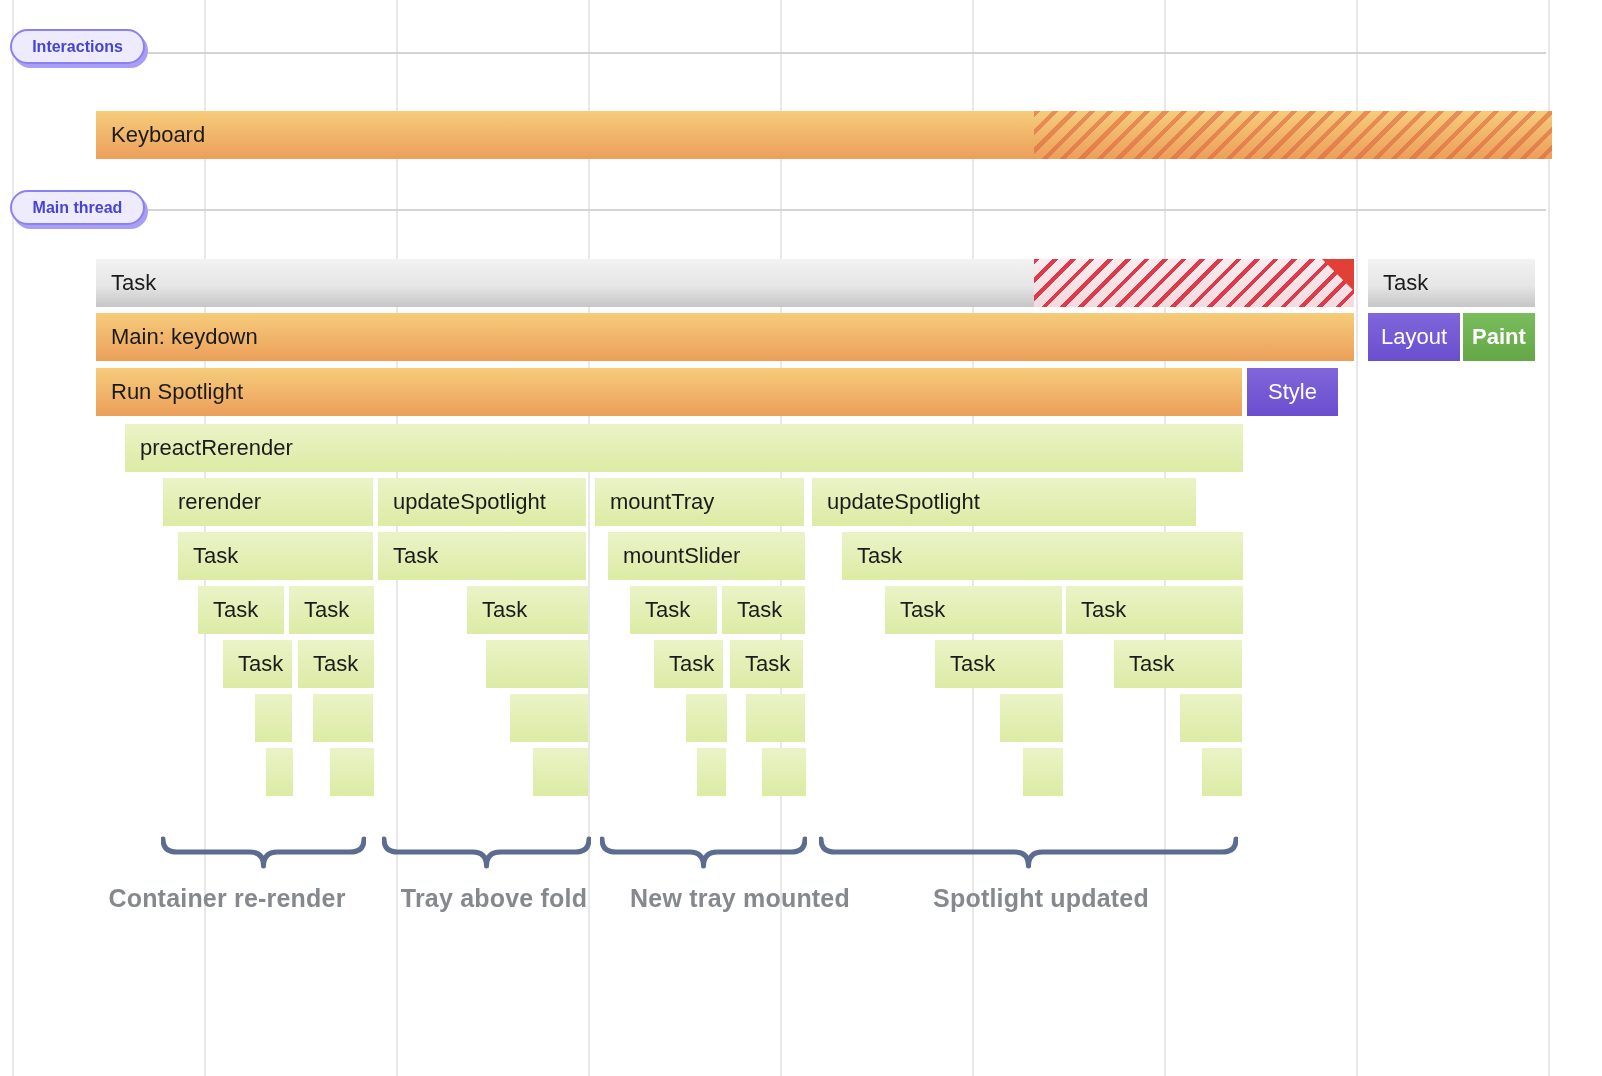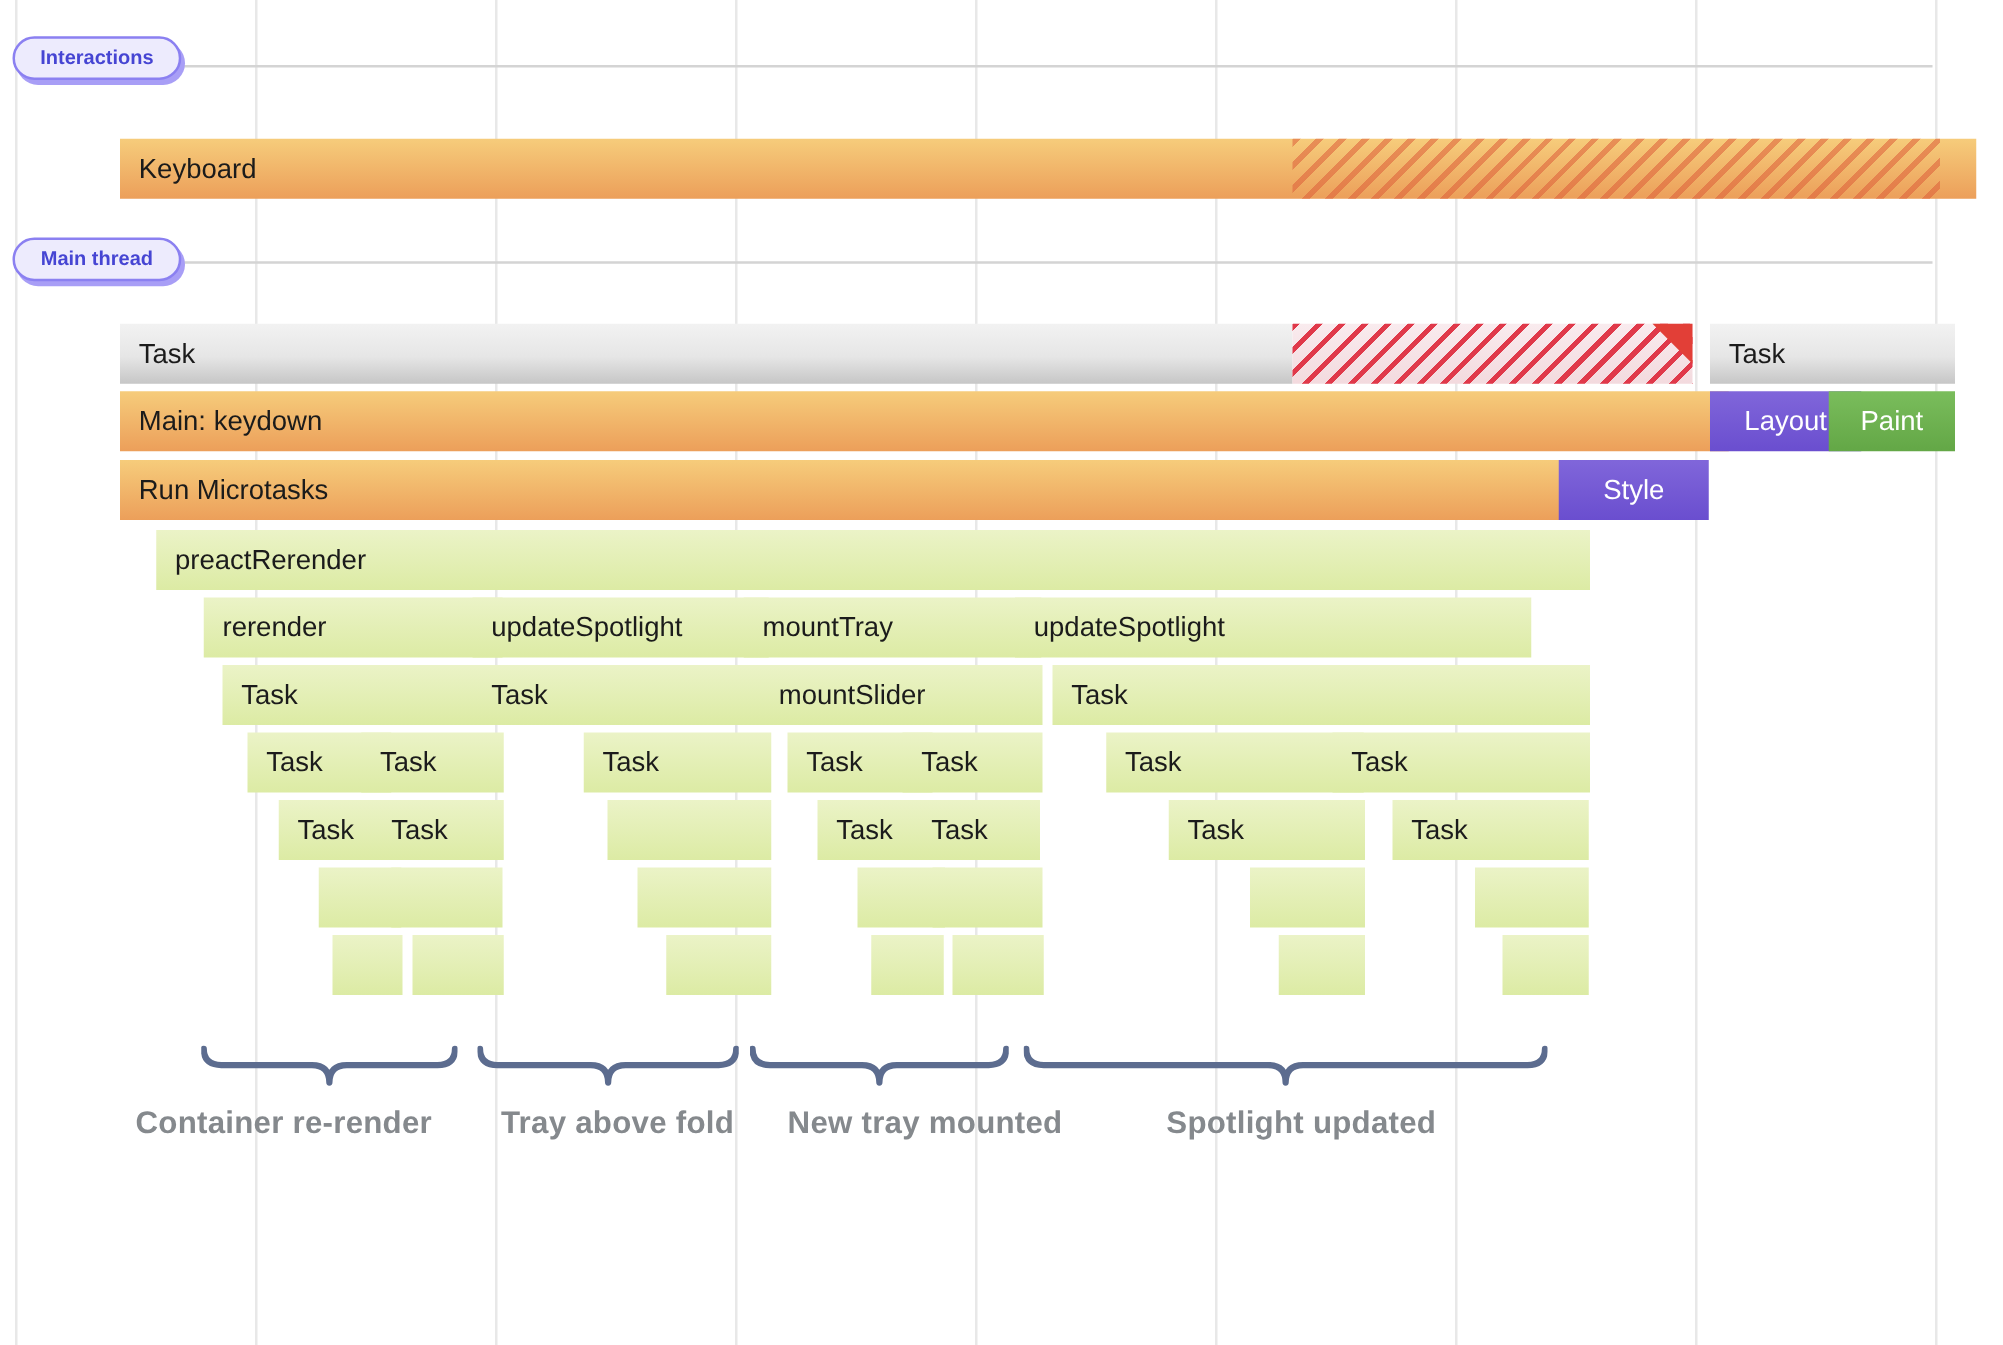--- a/index.html
+++ b/index.html
@@ -4,29 +4,29 @@
 <style>
   html,body{margin:0;padding:0}
   body{
     width:1602px;height:1076px;position:relative;background:#ffffff;
     font-family:"Liberation Sans",sans-serif;overflow:hidden;
   }
   .vline{position:absolute;top:0;height:1076px;width:2px;background:var(--grid_line);z-index:0}
   .hline{position:absolute;height:2px;background:var(--lane_line);z-index:1}
   .bar{
     position:absolute;height:48px;line-height:48px;font-size:22px;font-weight:500;
-    color:var(--bar_text);white-space:nowrap;z-index:2;padding-left:29px;
+    color:var(--bar_text);white-space:nowrap;z-index:2;
   }
   .bar .lbl{position:absolute;left:15px;top:0;z-index:3}
   .bar.center .lbl{left:50%;transform:translateX(-50%)}
   .green{background:linear-gradient(var(--green_top),var(--green_bottom))}
   .orange{background:linear-gradient(var(--orange_top),var(--orange_bottom))}
   .gray{background:linear-gradient(var(--gray_top),#e6e6e6 55%,var(--gray_bottom))}
   .purple{background:linear-gradient(var(--purple_top),var(--purple_bottom));color:#ffffff;font-weight:400}
-  .paint{background:linear-gradient(var(--paint_top),var(--paint_bottom));color:#ffffff;font-weight:400}
+  .paint{background:linear-gradient(var(--paint_top),var(--paint_bottom));color:#ffffff;font-weight:700}
   .orange-hatch{background:linear-gradient(var(--orange_top),var(--orange_bottom))}
   .part{position:absolute;top:0;bottom:0}
   .orange-hatch .hatch{
     background:repeating-linear-gradient(135deg,var(--orange_hatch_stripe) 0 4.5px,transparent 4.5px 13px);
   }
   .gray-hatch-red .solid{background:linear-gradient(var(--gray_top),#e6e6e6 55%,var(--gray_bottom))}
   .gray-hatch-red .hatch{
     background:
       repeating-linear-gradient(135deg,var(--red_hatch_stripe) 0 4px,transparent 4px 13px),
       linear-gradient(var(--red_hatch_bg_top),var(--red_hatch_bg_bottom));
@@ -73,21 +73,21 @@
       <div class="part solid" style="left: 0px; width: 938px;"></div>
       <div class="part hatch" style="left: 938px; width: 320px;">
         <div class="tri"></div>
       </div>
       <span class="lbl">Task</span>
     </div>
     <div class="bar orange" style="left: 96px; top: 313px; width: 1258px;">
       <span class="lbl">Main: keydown</span>
     </div>
     <div class="bar orange" style="left: 96px; top: 368px; width: 1146px;">
-      <span class="lbl">Run Microtasks</span>
+      <span class="lbl">Run Spotlight</span>
     </div>
     <div class="bar purple center" style="left: 1247px; top: 368px; width: 91px;">
       <span class="lbl">Style</span>
     </div>
     <div class="bar gray" style="left: 1368px; top: 259px; width: 167px;">
       <span class="lbl">Task</span>
     </div>
     <div class="bar purple center" style="left: 1368px; top: 313px; width: 92px;">
       <span class="lbl">Layout</span>
     </div>

